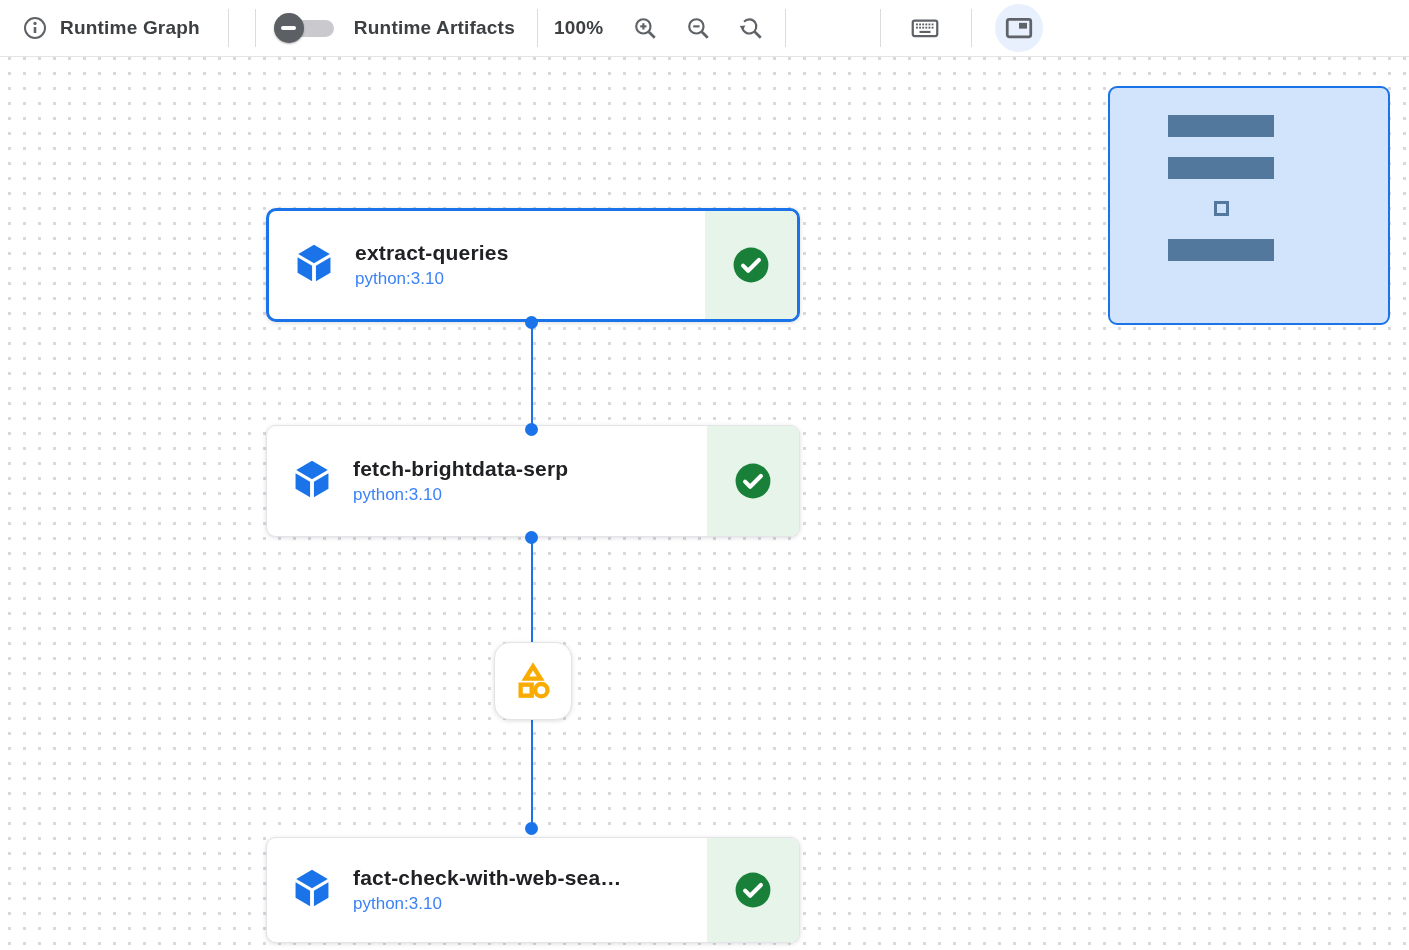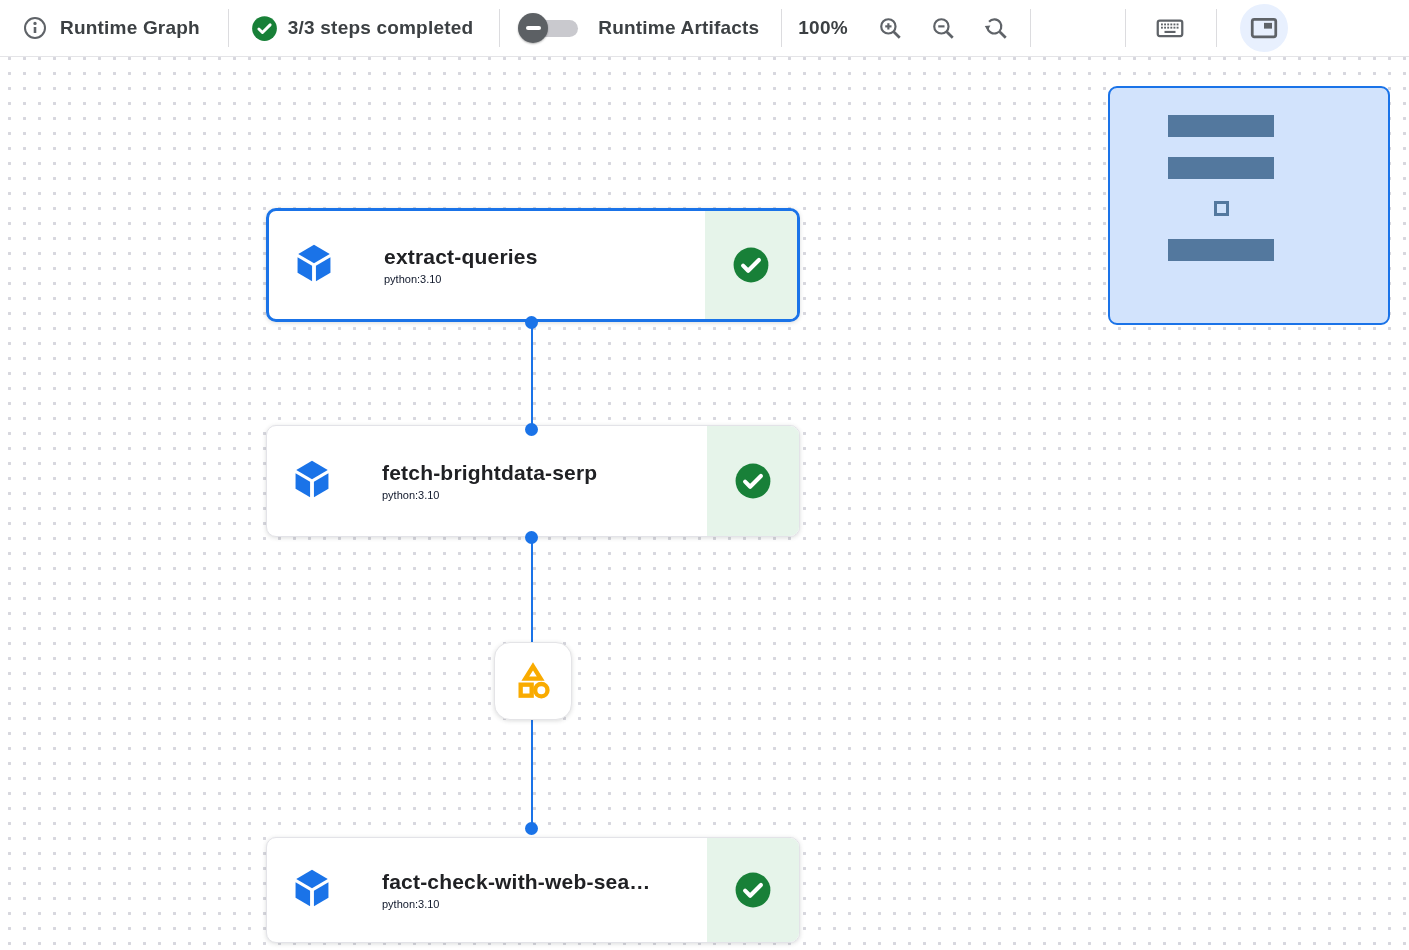--- a/index.html
+++ b/index.html
@@ -23,23 +23,23 @@
 
   
   .canvas{position:absolute;top:57px;left:0;right:0;bottom:0;background:#fff;background-image:radial-gradient(circle,#d7d7de 1.4px,transparent 1.6px);background-size:15px 15px;background-position:2px 9px;}
 
   .edge{position:absolute;width:2px;background:#1a73e8;z-index:1;}
   .port{position:absolute;width:13px;height:13px;border-radius:50%;background:#1a73e8;z-index:6;}
 
   .node{position:absolute;left:266px;width:534px;background:#fff;border-radius:10px;border:1.5px solid #e3e3e8;box-shadow:0 1px 4px rgba(60,64,67,.18);box-sizing:border-box;display:flex;align-items:center;z-index:4;cursor:pointer;overflow:hidden;}
   .node.selected{border:3px solid #1a73e8;}
   .node .cube{margin-left:24px;flex:0 0 auto;}
-  .node .ntext{margin-left:49px;min-width:0;}
+  .node .ntext{margin-left:20px;min-width:0;}
   .node .ntitle{font-size:21px;font-weight:600;color:#202124;letter-spacing:.2px;white-space:nowrap;}
-  .node .nsub{font-size:11px;color:#0f172a;margin-top:4px;white-space:nowrap;}
+  .node .nsub{font-size:17px;color:#3b82f6;margin-top:4px;white-space:nowrap;}
   .node .nstatus{position:absolute;top:0;right:0;bottom:0;width:92px;background:#e6f4ea;display:flex;align-items:center;justify-content:center;}
 
   .artifact-node{position:absolute;left:494px;width:76px;height:76px;background:#fff;border:1.5px solid #e4e4e7;border-radius:16px;box-shadow:0 1px 4px rgba(60,64,67,.18);display:flex;align-items:center;justify-content:center;z-index:4;cursor:pointer;}
 
   
   .minimap{position:absolute;left:1108px;top:29px;width:282px;height:239px;background:#d2e3fc;border:2px solid #1a73e8;border-radius:9px;box-sizing:border-box;z-index:10;cursor:pointer;}
   .mm-bar{position:absolute;left:58px;width:106px;height:22px;background:#53789e;}
   .mm-artifact{position:absolute;left:104px;width:15px;height:15px;box-sizing:border-box;border:3.5px solid #53789e;background:#cfe2fb;}
 </style>
 </head>
@@ -55,29 +55,20 @@
           <circle cx="12" cy="12" r="10"></circle>
           <line x1="12" y1="11" x2="12" y2="17" stroke-width="2.6"></line>
           <circle cx="12" cy="7.4" r="0.8" fill="#5f6368" stroke-width="1.8"></circle>
         </svg>
       </span>
       <span class="tb-text" style="margin-left:8px">Runtime Graph</span>
     </div>
 
     <div class="tb-divider" style="margin-left:28px"></div>
 
-    <div class="grp" style="margin-left:22px">
-      <span style="display:flex">
-        <svg width="27" height="27" viewBox="0 0 24 24">
-          <circle cx="12" cy="12" r="11" fill="#188038"></circle>
-          <path d="M7 12.4 L10.2 15.6 L17 8.8" stroke="#fff" stroke-width="2.6" fill="none" stroke-linecap="round" stroke-linejoin="round"></path>
-        </svg>
-      </span>
-      <span class="tb-text" style="margin-left:10px">3/3 steps completed</span>
-    </div>
 
     <div class="tb-divider" style="margin-left:26px"></div>
 
     <div class="grp" style="margin-left:18px">
       <span class="switch">
         <span class="track"></span>
         <span class="knob">
             <span class="knob-bar"></span>
           </span>
       </span>

